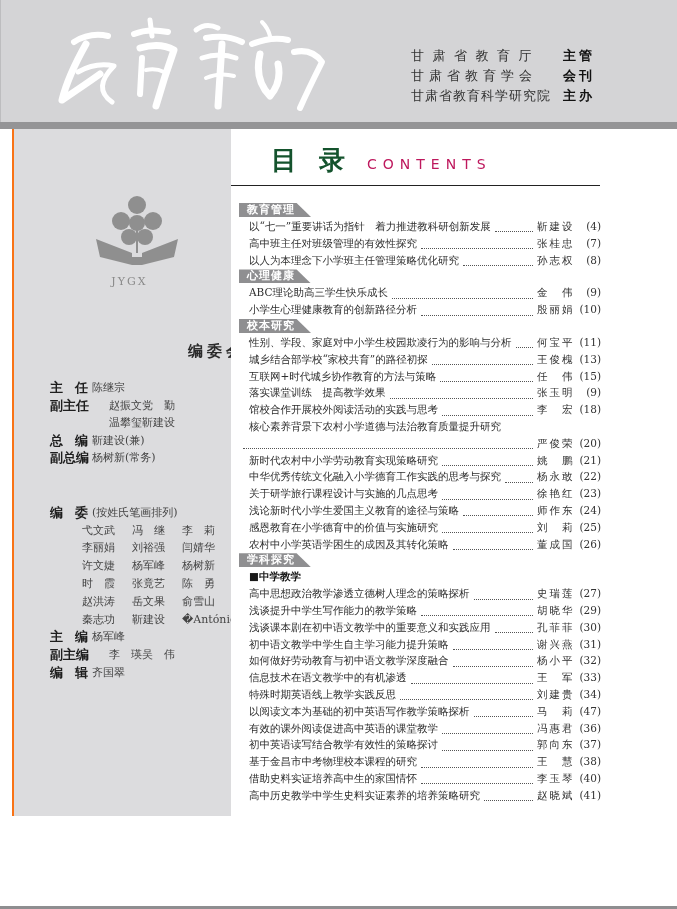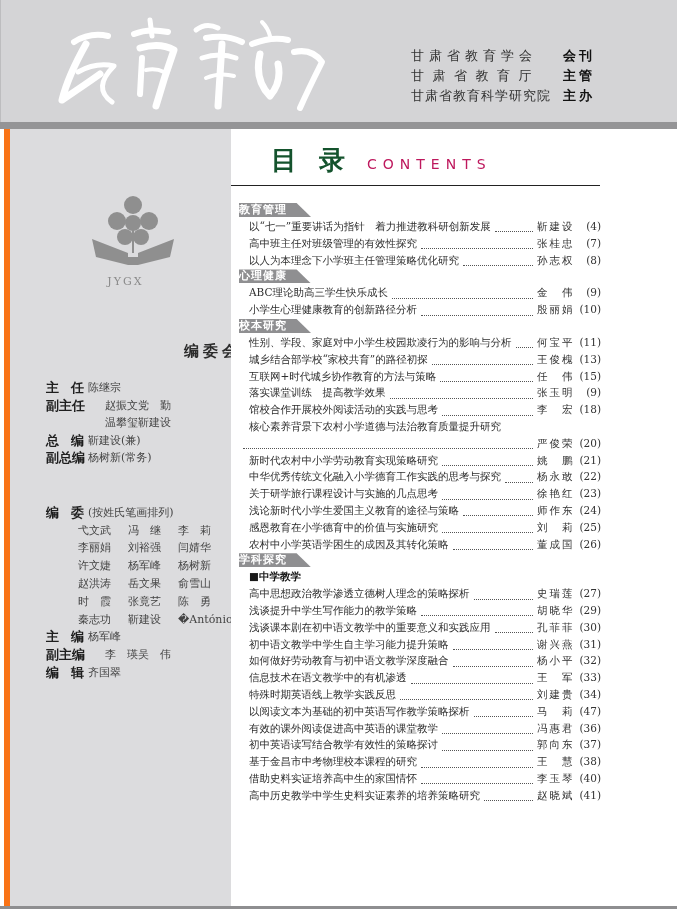--- a/index.html
+++ b/index.html
@@ -25,23 +25,23 @@
     }
     .sponsor-row { display: flex; align-items: center; height: 20px; }
     .sponsor-org { width: 152px; color: #333; white-space: nowrap; }
     .sponsor-org.spaced-6 { letter-spacing: 8.5px; }
     .sponsor-org.spaced-7 { letter-spacing: 5px; }
     .sponsor-org.spaced-9 { letter-spacing: 1px; }
     .sponsor-role { font-family: "DejaVu Sans", "Liberation Sans", sans-serif; font-weight: bold; color: #111; letter-spacing: 3px; font-size: 13px; }
 
     
     .sidebar {
-      position: absolute; left: 4px; top: 129px; width: 231px; height: 777px;
+      position: absolute; left: 12px; top: 129px; width: 231px; height: 687px;
       background: #dcdcde;
-      border-left: 6px solid #f97316;
+      border-left: 2px solid #f97316;
     }
     .emblem {
       position: absolute; left: 82px; top: 62px; width: 82px; height: 84px;
     }
     .emblem-text {
       position: absolute; left: 0; top: 78px; width: 231px; text-align: center;
       font-family: "DejaVu Serif", "Liberation Serif", serif;
       font-size: 11px; letter-spacing: 2px; color: #8a8a8a;
     }
     .committee-title {
@@ -84,21 +84,21 @@
       font-size: 14px; letter-spacing: 6px; color: #be185d; margin-left: 0;
     }
     .title-rule {
       position: absolute; left: 0; top: 56px; width: 369px; height: 1px; background: #222;
     }
     .toc { position: absolute; left: 8px; top: 73px; width: 362px; }
     .section-tab {
       position: relative; height: 14px; width: 72px; margin-top: 1px;
       background: #8f8f91; color: #fff;
       font-family: "DejaVu Sans", "Liberation Sans", sans-serif; font-weight: bold;
-      font-size: 11px; line-height: 14px; padding-left: 0; letter-spacing: 1px;
+      font-size: 11px; line-height: 14px; padding-left: 8px; letter-spacing: 1px;
       clip-path: polygon(0 0, 80% 0, 100% 100%, 0 100%);
       margin-bottom: 1px;
     }
     .subsection {
       font-family: "DejaVu Sans", "Liberation Sans", sans-serif; font-weight: bold;
       font-size: 10.5px; color: #1a1a1a; height: 16.8px; line-height: 16.8px; padding-left: 10px;
     }
     .entry {
       display: flex; align-items: baseline; height: 16.8px; line-height: 16.8px;
       font-size: 10.5px; color: #2e2e2e; padding-left: 10px; white-space: nowrap;
@@ -133,26 +133,26 @@
       <path d="M166 30 L162 92" stroke-width="7"></path>
       <path d="M150 64 Q164 58 178 62" stroke-width="4"></path>
       <path d="M206 8 Q212 14 214 22" stroke-width="4"></path>
       <path d="M196 30 Q216 22 232 26" stroke-width="6"></path>
       <path d="M204 40 Q198 66 214 82 Q226 68 222 50" stroke-width="7"></path>
       <path d="M238 38 Q256 34 266 48 Q252 76 244 94" stroke-width="6"></path>
     </g>
   </svg>
   <div class="sponsor-block">
     <div class="sponsor-row">
+      <span class="sponsor-org spaced-6">甘肃省教育厅</span>
+      <span class="sponsor-role">主管</span>
+    </div>
+    <div class="sponsor-row">
       <span class="sponsor-org spaced-7">甘肃省教育学会</span>
       <span class="sponsor-role">会刊</span>
-    </div>
-    <div class="sponsor-row">
-      <span class="sponsor-org spaced-6">甘肃省教育厅</span>
-      <span class="sponsor-role">主管</span>
     </div>
     <div class="sponsor-row">
       <span class="sponsor-org spaced-9">甘肃省教育科学研究院</span>
       <span class="sponsor-role">主办</span>
     </div>
   </div>
 </div>
 <div class="header-bar"></div>
 
 <div class="sidebar">
@@ -212,28 +212,28 @@
         <span class="board-cell">李丽娟</span>
         <span class="board-cell">刘裕强</span>
         <span class="board-cell">闫婧华</span>
       </div>
       <div class="board-row">
         <span class="board-cell">许文婕</span>
         <span class="board-cell">杨军峰</span>
         <span class="board-cell">杨树新</span>
       </div>
       <div class="board-row">
+        <span class="board-cell">时　霞</span>
+        <span class="board-cell">张竟艺</span>
+        <span class="board-cell">陈　勇</span>
+      </div>
+      <div class="board-row">
         <span class="board-cell">赵洪涛</span>
         <span class="board-cell">岳文果</span>
         <span class="board-cell">俞雪山</span>
-      </div>
-      <div class="board-row">
-        <span class="board-cell">时　霞</span>
-        <span class="board-cell">张竟艺</span>
-        <span class="board-cell">陈　勇</span>
       </div>
       <div class="board-row">
         <span class="board-cell">秦志功</span>
         <span class="board-cell">靳建设</span>
         <span class="board-cell">�António</span>
       </div>
     </div>
     <div class="staff-row">
       <span class="staff-role two">主编</span>
       <span class="staff-name">杨军峰</span>

